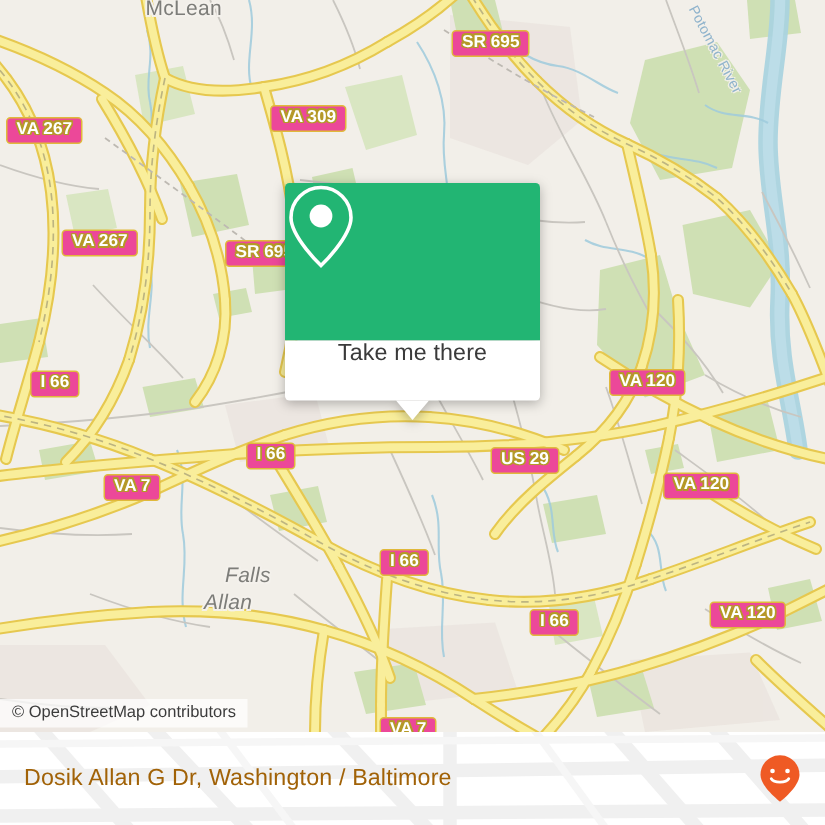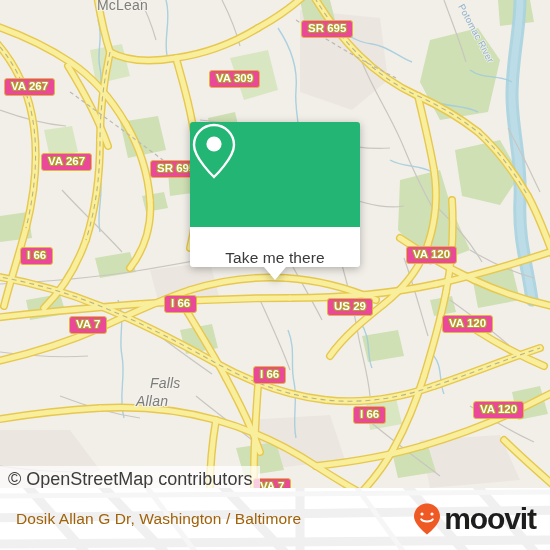--- a/index.html
+++ b/index.html
@@ -50,21 +50,21 @@
     text-shadow:
       -1px 0 #b59a28, 1px 0 #b59a28, 0 -1px #b59a28, 0 1px #b59a28,
       -1px -1px #b59a28, 1px -1px #b59a28, -1px 1px #b59a28, 1px 1px #b59a28;
   }
 
   
   #attribution {
     position:absolute; left:0; top:466px;
     background:rgba(255,255,255,.72);
     color:#3c3c3c;
-    font-size:18px;
+    font-size:11px;
     padding:3px 8px 4px 8px;
     white-space:nowrap;
     z-index:40;
   }
 
   
   #callout {
     position:absolute; left:190px; top:122px;
     width:170px;
     z-index:60;
@@ -73,21 +73,21 @@
   #callout-top {
     height:105px;
     background:#22b573;
     border-radius:3px 3px 0 0;
     display:flex; align-items:center; justify-content:center;
   }
   #callout-bottom {
     height:40px;
     background:#ffffff;
     border-radius:0 0 3px 3px;
-    display:flex; align-items:flex-end; justify-content:center;
+    display:flex; align-items:flex-start; justify-content:center;
   }
   #callout-label {
     color:#3a3a3a;
     font-size:15.5px;
     letter-spacing:.1px;
   }
   #callout-tail {
     position:absolute;
     left:50%; top:145px;
     margin-left:-11px;
@@ -385,21 +385,21 @@
 
     <div class="map-label place" style="left:97px; top:-3px;">McLean</div>
     <div class="map-label place" style="left:150px; top:374px; text-align:left; line-height:18px;font-style:italic;">
         <div>Falls</div>
         <div style="margin-left: -14px;">Allan</div>
       </div>
 
     <div class="map-label water" style="left:466px; top:2px; transform:rotate(62deg); transform-origin:left top;">Potomac River</div>
 
     <div class="shield" style="left:301px; top:20px;">SR 695</div>
-    <div class="shield" style="left:209px; top:70px;">VA 309</div>
+    <div class="shield" style="left:180px; top:70px;">VA 309</div>
     <div class="shield" style="left:4px;   top:78px;">VA 267</div>
     <div class="shield" style="left:41px;  top:153px;">VA 267</div>
     <div class="shield" style="left:150px; top:160px;">SR 695</div>
     <div class="shield" style="left:406px; top:246px;">VA 120</div>
     <div class="shield" style="left:20px;  top:247px;">I 66</div>
     <div class="shield" style="left:164px; top:295px;">I 66</div>
     <div class="shield" style="left:286px; top:298px;margin-left:41px;">US 29</div>
     <div class="shield" style="left:442px; top:315px;">VA 120</div>
     <div class="shield" style="left:69px;  top:316px;">VA 7</div>
     <div class="shield" style="left:253px; top:366px;">I 66</div>
@@ -447,18 +447,17 @@
 
     <div id="footer-inner">
       <div id="footer-title">Dosik Allan G Dr, Washington / Baltimore</div>
       <div id="brand">
         <svg width="32" height="34" viewBox="0 0 32 34">
           <path d="M16 1.5 C8.8 1.5 3 7.3 3 14.5 C3 22.6 16 32.5 16 32.5 C16 32.5 29 22.6 29 14.5 C29 7.3 23.2 1.5 16 1.5 Z" fill="#ef5a24"></path>
           <circle cx="11" cy="12" r="1.55" fill="#ffffff"></circle>
           <circle cx="21" cy="12" r="1.55" fill="#ffffff"></circle>
           <path d="M10.2 17.2 C12 20.2 20 20.2 21.8 17.2" stroke="#ffffff" stroke-width="1.9" fill="none" stroke-linecap="round"></path>
         </svg>
-        <span id="brand-word">moovit</span>
       </div>
     </div>
   </div>
 
 </div>
 
 </body></html>

